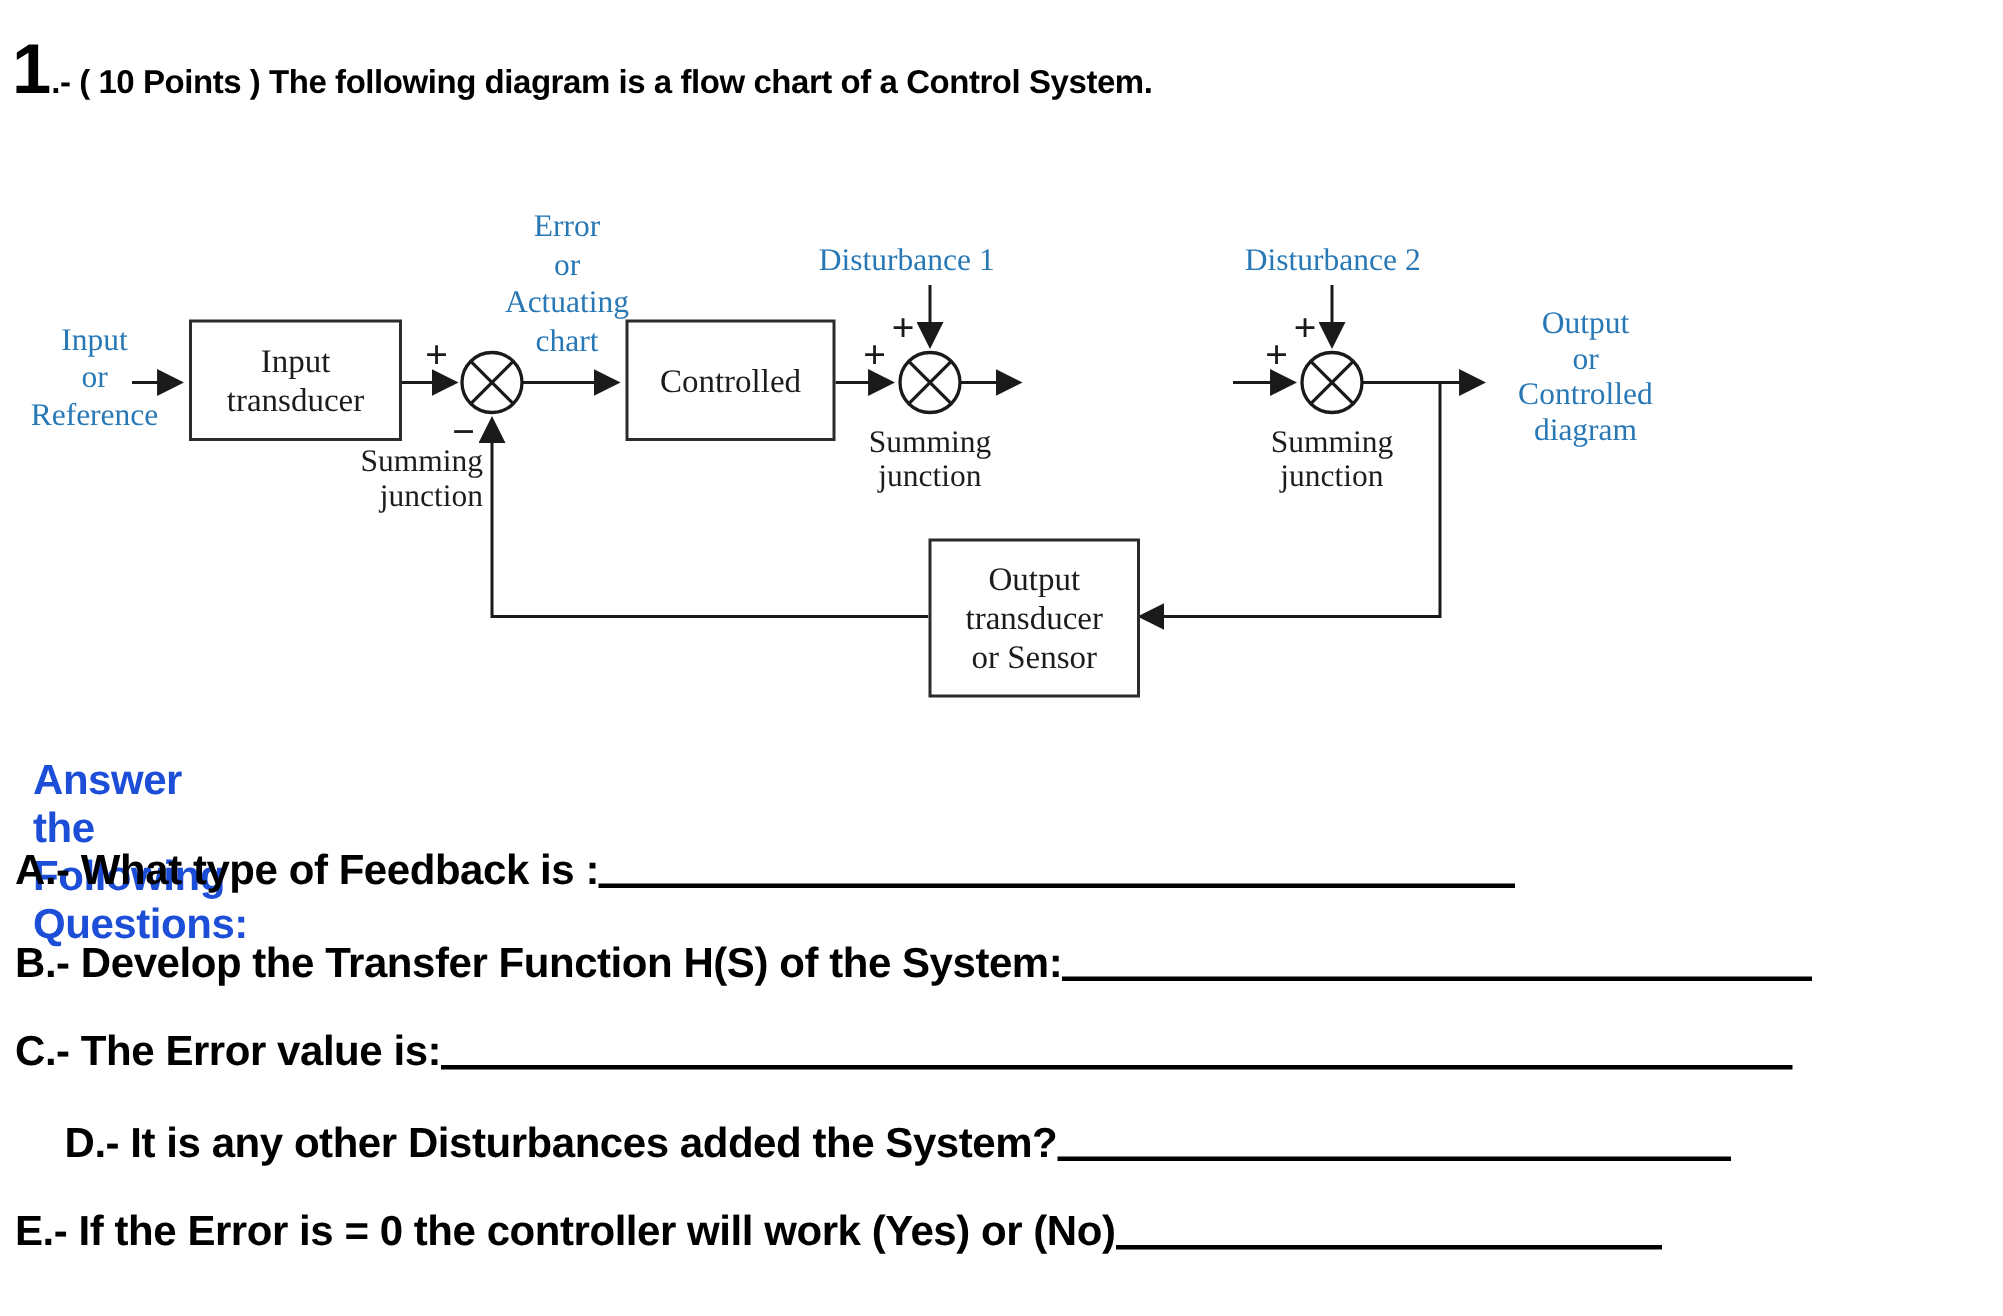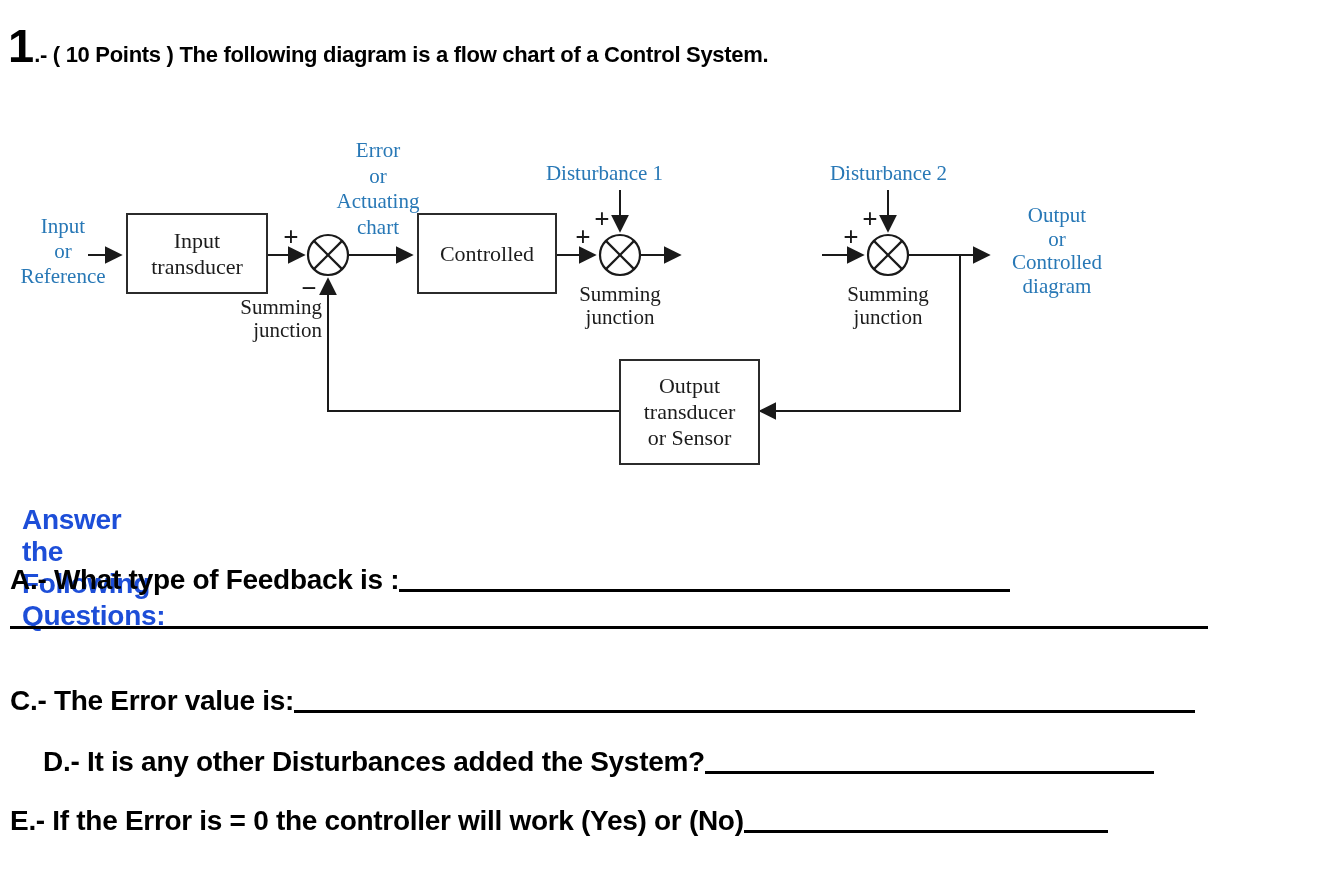--- a/index.html
+++ b/index.html
@@ -169,20 +169,21 @@
 </div>
 
 <div id="questions" class="abs">
   <div id="q-heading">Answer the Following Questions:</div>
 
   <div class="qrow" id="q-a">
     <span class="qlabel">A.- What type of Feedback is :</span>
     <span class="blank"></span>
   </div>
   <div class="qrow" id="q-b">
+    <span class="qlabel">B.- Develop the Transfer Function H(S) of the System:</span>
     <span class="blank"></span>
   </div>
   <div class="qrow" id="q-c">
     <span class="qlabel">C.- The Error value is:</span>
     <span class="blank"></span>
   </div>
   <div class="qrow" id="q-d">
     <span class="qlabel">D.- It is any other Disturbances added the System?</span>
     <span class="blank"></span>
   </div>

